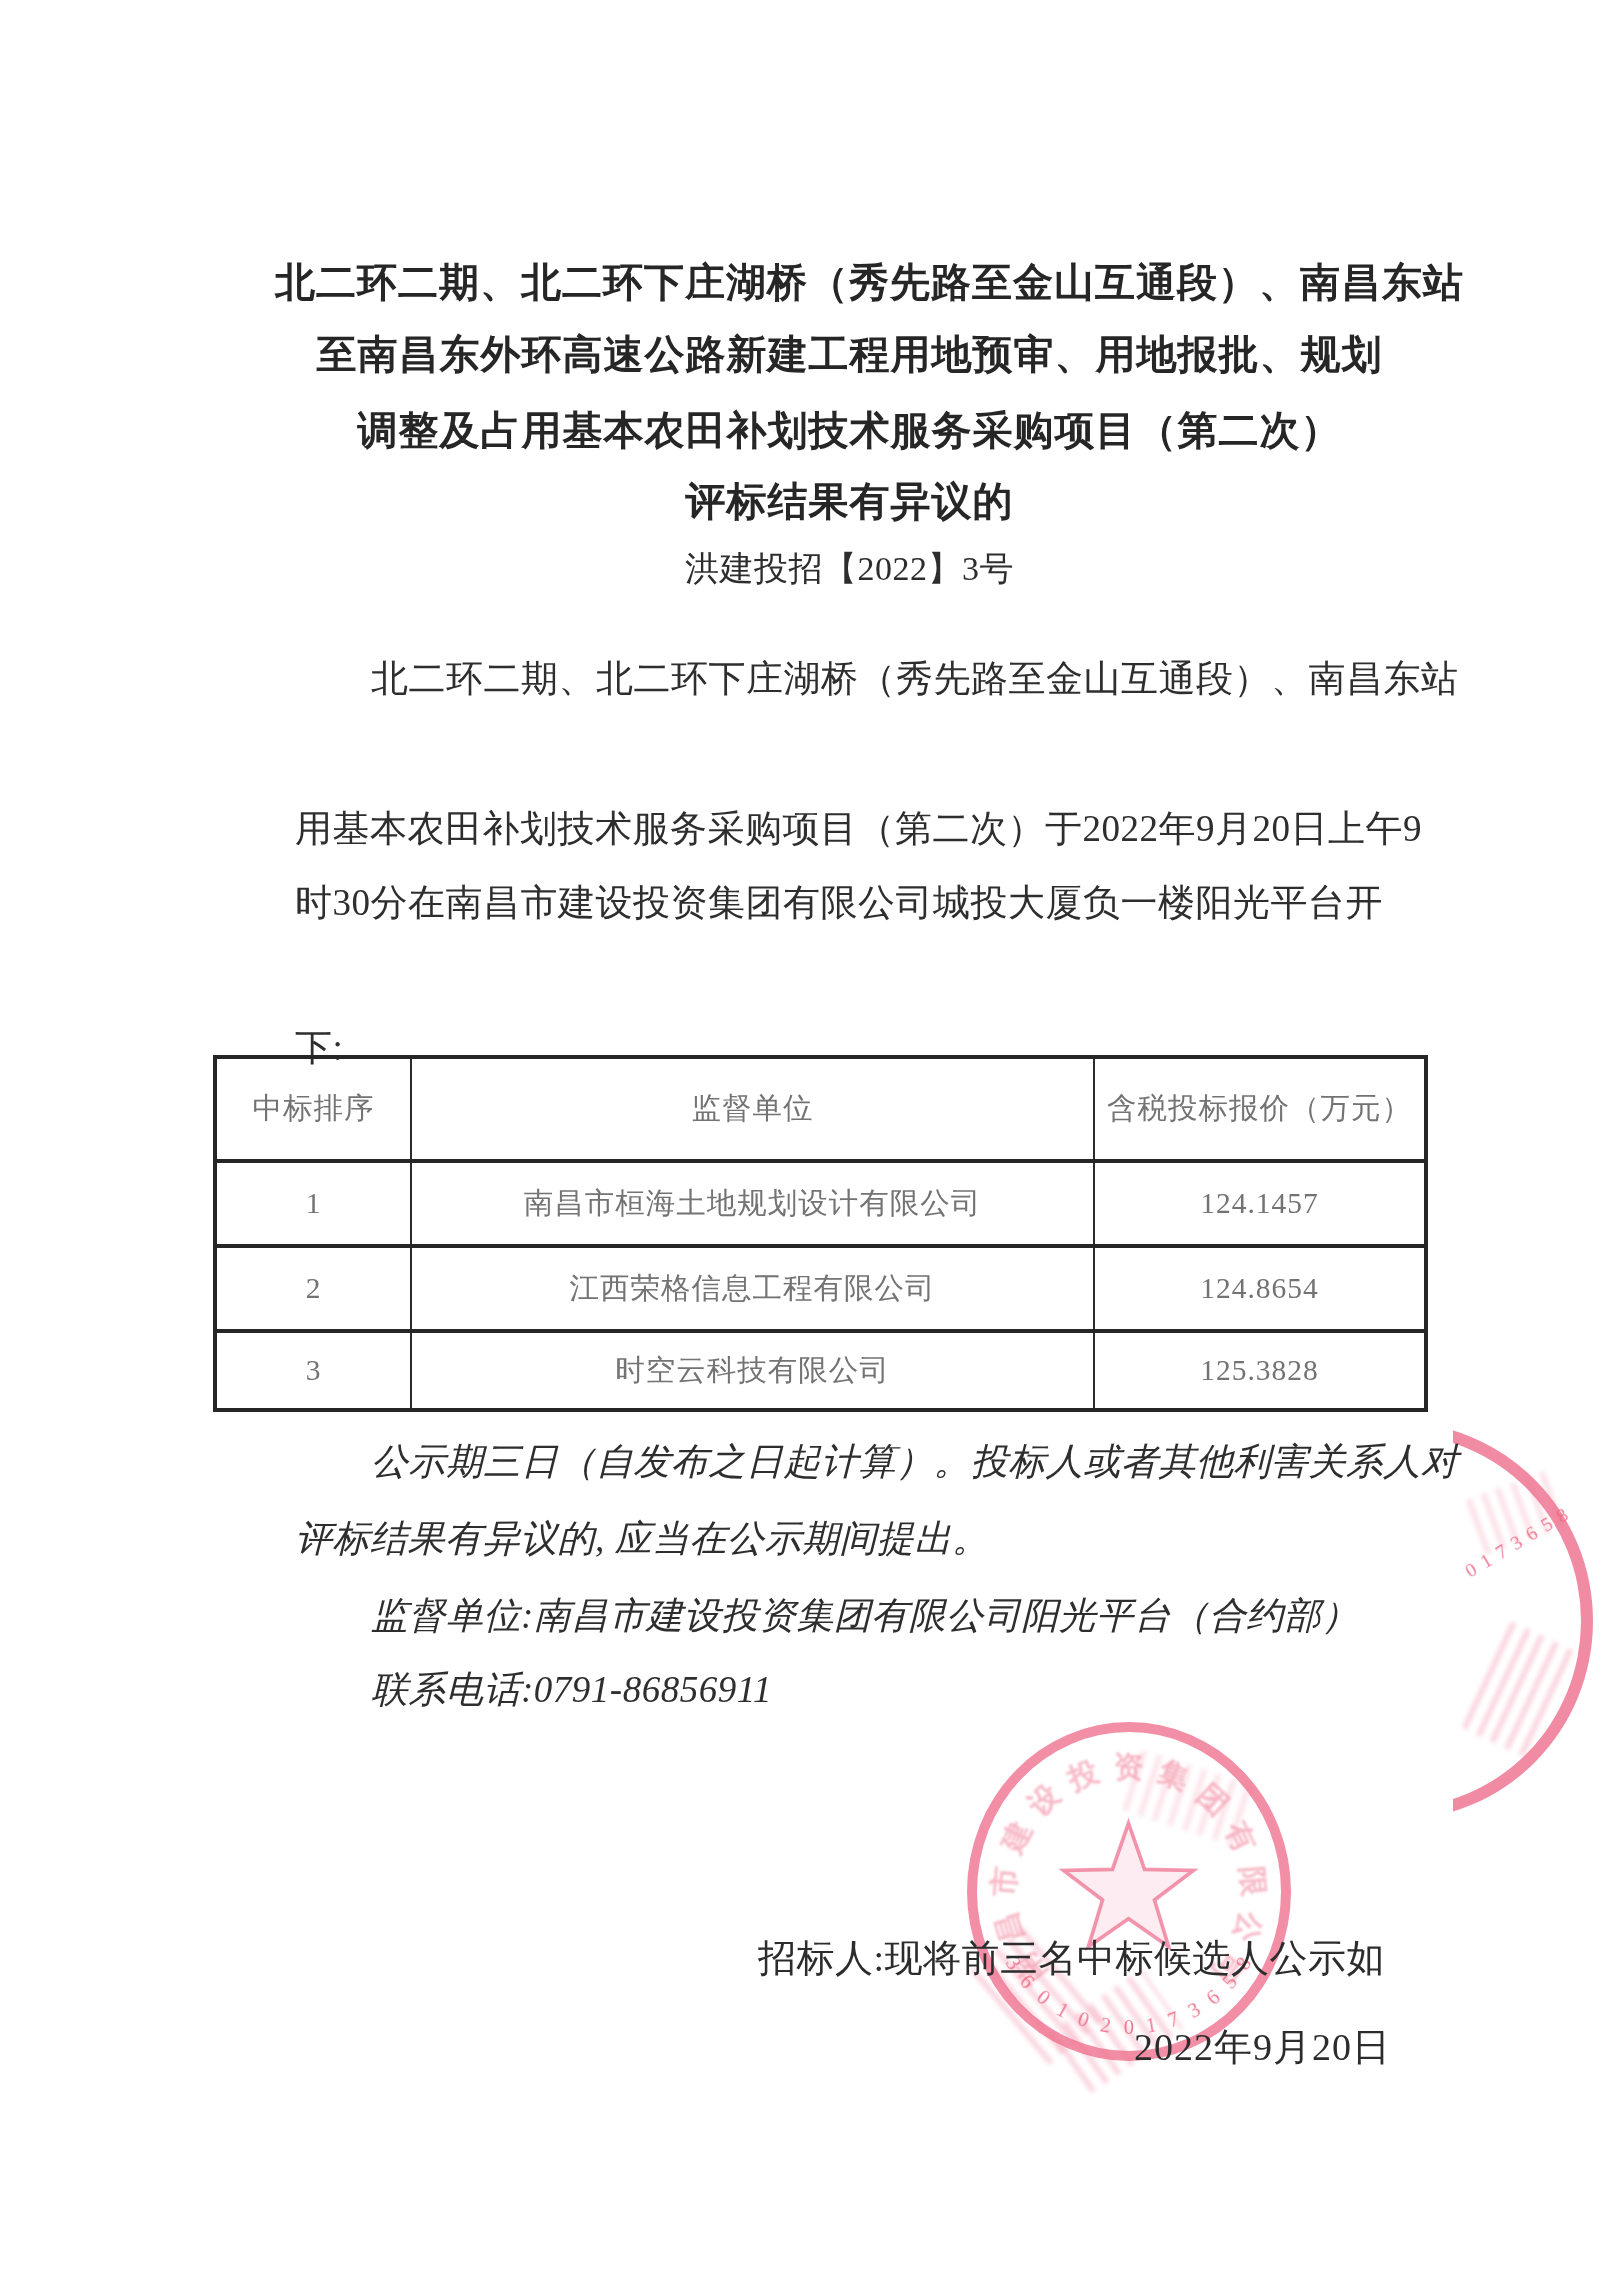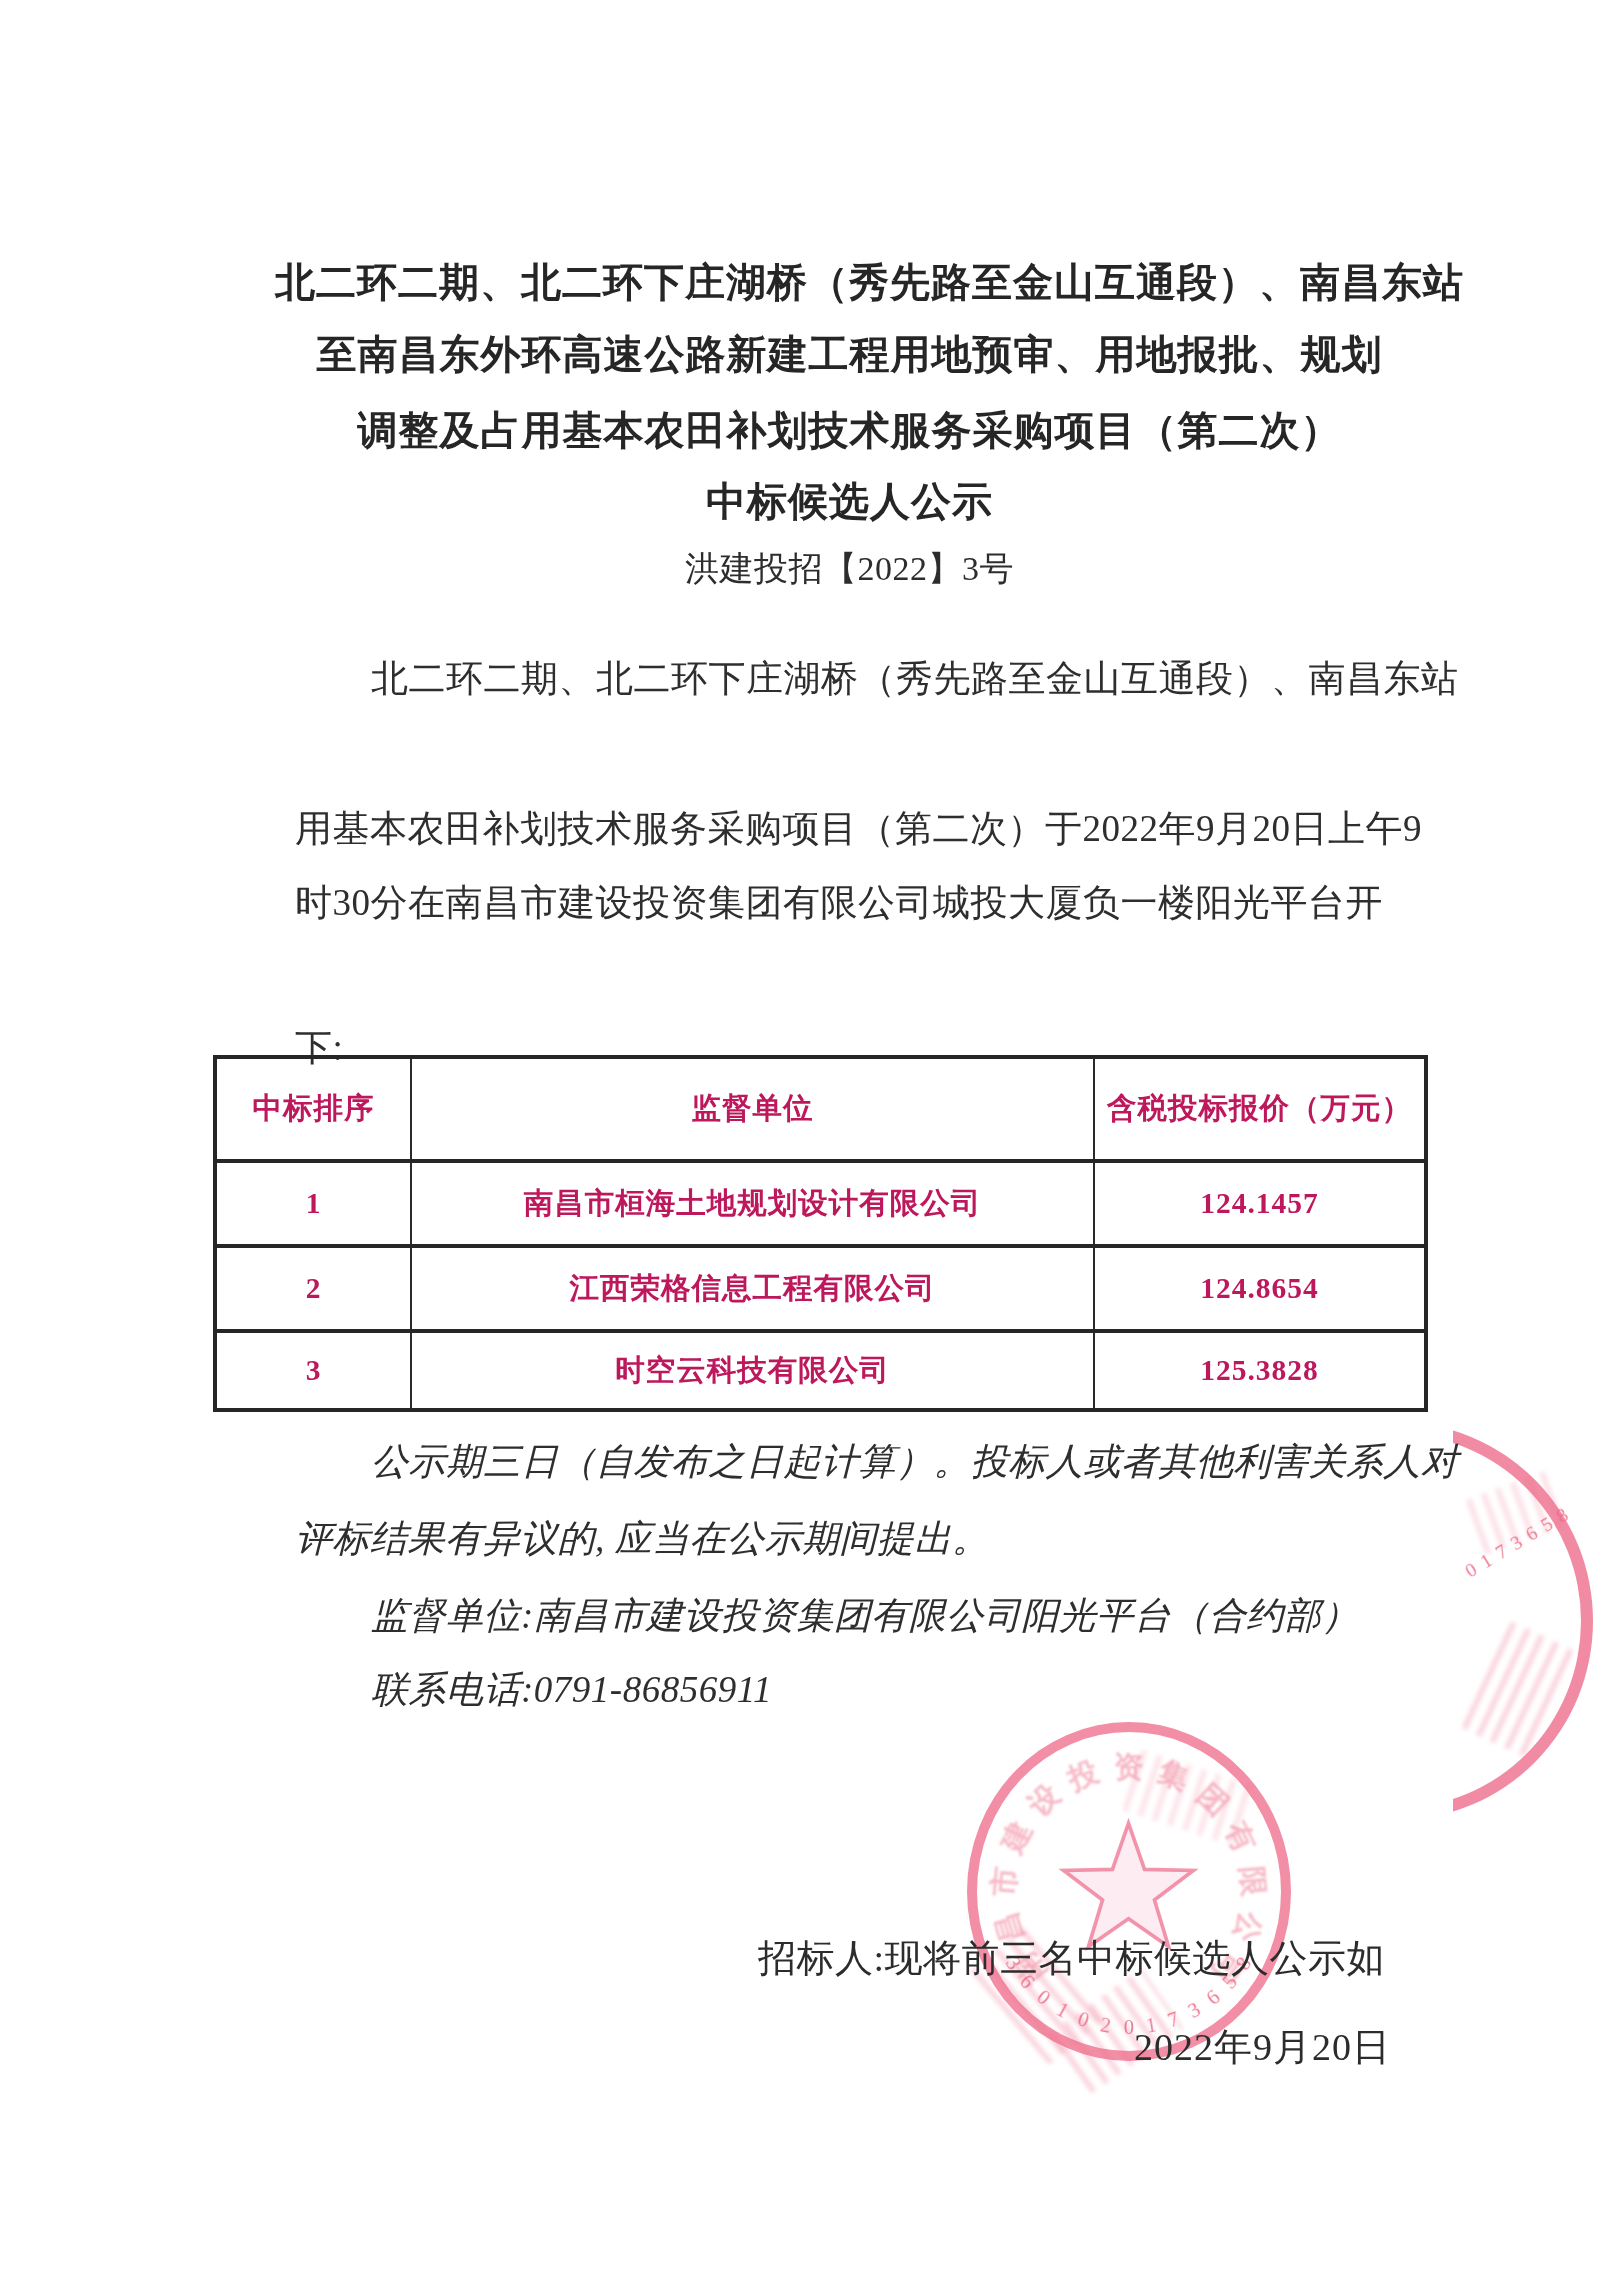--- a/index.html
+++ b/index.html
@@ -28,21 +28,21 @@
   .indent{padding-left:76px;}
   .b0{top:655px;} .b1{top:730px;} .b2{top:805px;}
   .b3{top:879px;} .b4{top:954px;} .b5{top:1024px;}
   
   .bid-table{
     position:absolute;left:213px;top:1055px;width:1211px;z-index:3;
     border-collapse:collapse;table-layout:fixed;background:transparent;
   }
   .bid-table td,.bid-table th{
     border:2.9px solid #2a2a2a;text-align:center;vertical-align:middle;
-    font-size:29.5px;font-weight:bold;color:#be185d;letter-spacing:1px;
+    font-size:29.5px;font-weight:normal;color:#737373;letter-spacing:1px;
     overflow:hidden;white-space:nowrap;
   }
   .bid-table{border:4.4px solid #262626;}
   .bid-table thead th{border-bottom:4.9px solid #262626;height:98px;}
   .row-h1 td{height:79px;border-bottom:4.4px solid #262626;}
   .row-h2 td{height:79px;border-bottom:4.4px solid #262626;}
   .row-h3 td{height:73px;}
   
   .f-line{
     position:absolute;left:295px;width:1188px;font-size:37px;color:#2e2e2e;
@@ -93,21 +93,21 @@
 </style>
 </head>
 <body>
 
 <div class="page">
 
   <div class="title-block">
     <div class="t-line t1">北二环二期、北二环下庄湖桥（秀先路至金山互通段）、南昌东站</div>
     <div class="t-line t2">至南昌东外环高速公路新建工程用地预审、用地报批、规划</div>
     <div class="t-line t3">调整及占用基本农田补划技术服务采购项目（第二次）</div>
-    <div class="t-line t4">中标候选人公示</div>
+    <div class="t-line t4">评标结果有异议的</div>
     <div class="doc-no">洪建投招【2022】3号</div>
   </div>
 
   <div class="b-line b0 indent">北二环二期、北二环下庄湖桥（秀先路至金山互通段）、南昌东站</div>
   <div class="b-line b2">用基本农田补划技术服务采购项目（第二次）于2022年9月20日上午9</div>
   <div class="b-line b3">时30分在南昌市建设投资集团有限公司城投大厦负一楼阳光平台开</div>
   <div class="b-line b5">下:</div>
 
   <table class="bid-table">
     <colgroup>

